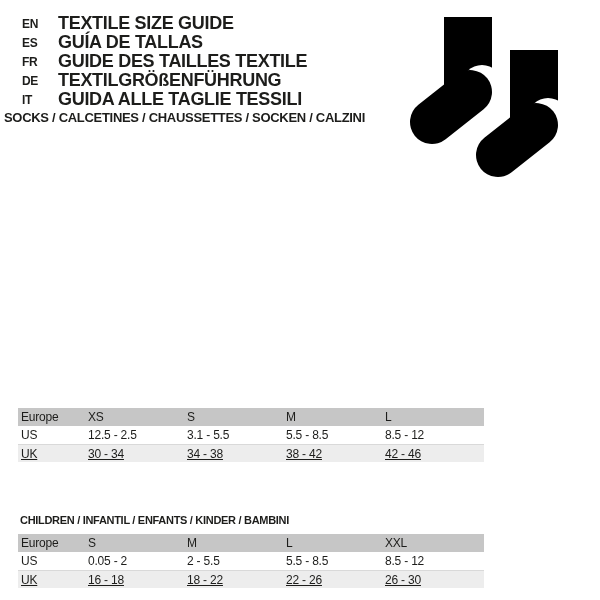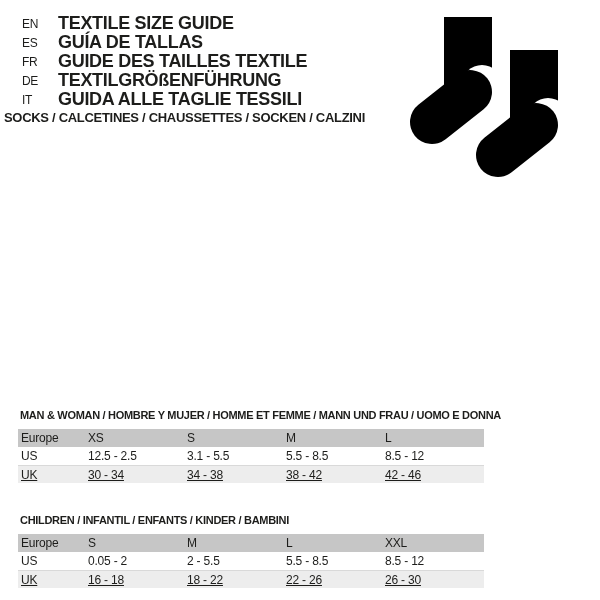--- a/index.html
+++ b/index.html
@@ -19,21 +19,21 @@
     top: 14px;
   }
   .lang-row {
     display: flex;
     height: 19px;
     align-items: center;
   }
   .lang-code {
     width: 36px;
     font-size: 12px;
-    font-weight: normal;
+    font-weight: bold;
     letter-spacing: -0.3px;
   }
   .lang-label {
     font-size: 18px;
     font-weight: bold;
     letter-spacing: -0.3px;
     white-space: nowrap;
   }
 
   .socks-line {
@@ -134,21 +134,20 @@
       <rect x="32" y="0" width="48" height="75" fill="#000000"></rect>
       <circle cx="70" cy="68" r="20" fill="#ffffff"></circle>
       <line x1="58" y1="75" x2="20" y2="105" stroke="#000000" stroke-width="44" stroke-linecap="round"></line>
     </g>
   </defs>
   <use href="#sock" transform="translate(4,2)"></use>
   <use href="#sock" transform="translate(70,35)"></use>
 </svg>
 
 <div class="size-table table-1">
-  <div class="table-title">MAN &amp; WOMAN / HOMBRE Y MUJER / HOMME ET FEMME / MANN UND FRAU / UOMO E DONNA</div>
   <div class="t-row head">
     <span class="cell-region">Europe</span>
     <span class="cell">XS</span>
     <span class="cell">S</span>
     <span class="cell">M</span>
     <span class="cell">L</span>
   </div>
   <div class="t-row data">
     <span class="cell-region">US</span>
     <span class="cell">12.5 - 2.5</span>

